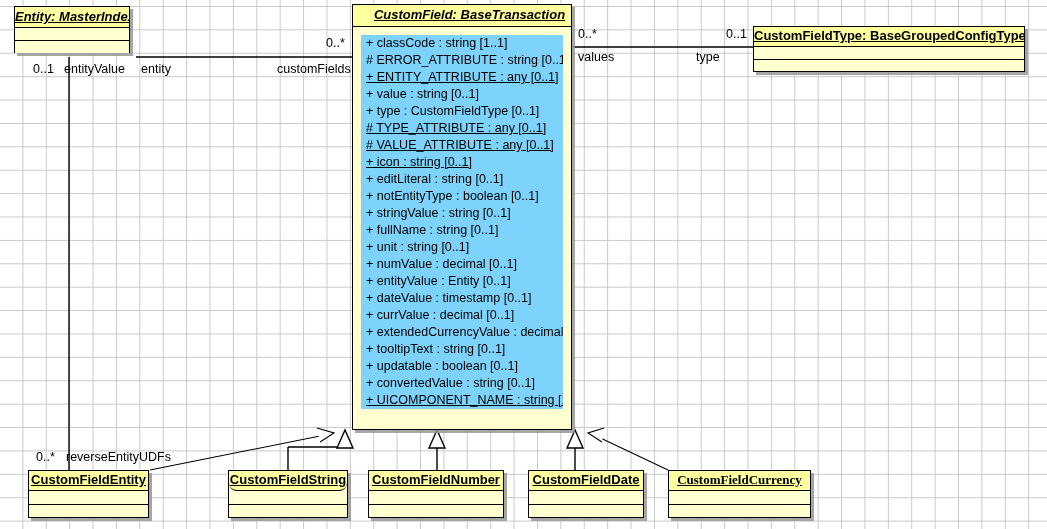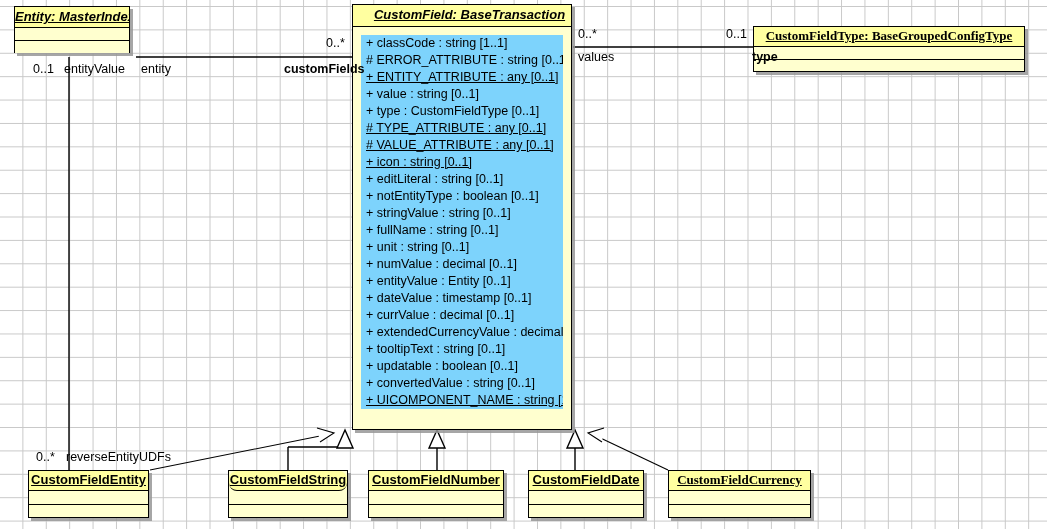--- a/index.html
+++ b/index.html
@@ -159,21 +159,21 @@
         <li class="attr"><span>+ dateValue : timestamp [0..1]</span></li>
         <li class="attr"><span>+ currValue : decimal [0..1]</span></li>
         <li class="attr"><span>+ extendedCurrencyValue : decimal [0..1]</span></li>
         <li class="attr"><span>+ tooltipText : string [0..1]</span></li>
         <li class="attr"><span>+ updatable : boolean [0..1]</span></li>
         <li class="attr"><span>+ convertedValue : string [0..1]</span></li>
         <li class="attr static"><span>+ UICOMPONENT_NAME : string [1..1]</span></li>
       </ul>
   </div>
 
-  <div class="uml-class" style="left:753px; top:26px; width:272px; height:46px;font-family:Liberation Serif, serif;">
+  <div class="uml-class" style="left:753px; top:26px; width:272px; height:46px;">
     <div class="uml-title" style="height:20px; line-height:18px; font-size:13px;">
       <span>CustomFieldType: BaseGroupedConfigType</span>
     </div>
     <div class="uml-compartment sep" style="height:13px;"></div>
     <div class="uml-compartment" style="height:11px;"></div>
   </div>
 
   <div class="uml-class" style="left:28px; top:470px; width:121px; height:48px;">
     <div class="uml-title" style="height:20px; line-height:18px; font-size:13px;">
       <span>CustomFieldEntity</span>
@@ -210,24 +210,24 @@
     <div class="uml-title" style="height:20px; line-height:18px; font-size:13px;">
       <span>CustomFieldCurrency</span>
     </div>
     <div class="uml-compartment sep" style="height:14px;"></div>
     <div class="uml-compartment" style="height:12px;"></div>
   </div>
 
   <div class="edge-label mult" style="left:33px; top:62px;">0..1</div>
   <div class="edge-label" style="left:64px; top:62px;">entityValue</div>
   <div class="edge-label" style="left:141px; top:62px;">entity</div>
-  <div class="edge-label" style="left:284px; top:62px;font-weight:bold;">customFields</div>
+  <div class="edge-label" style="left:277px; top:62px;">customFields</div>
   <div class="edge-label mult" style="left:326px; top:36px;">0..*</div>
 
   <div class="edge-label mult" style="left:578px; top:27px;">0..*</div>
   <div class="edge-label" style="left:578px; top:50px;">values</div>
   <div class="edge-label mult" style="left:726px; top:27px;">0..1</div>
-  <div class="edge-label" style="left:752px; top:50px;font-weight:bold;">type</div>
+  <div class="edge-label" style="left:696px; top:50px;">type</div>
 
   <div class="edge-label mult" style="left:36px; top:450px;">0..*</div>
   <div class="edge-label" style="left:66px; top:450px;">reverseEntityUDFs</div>
 
 </div>
 
 </body></html>

